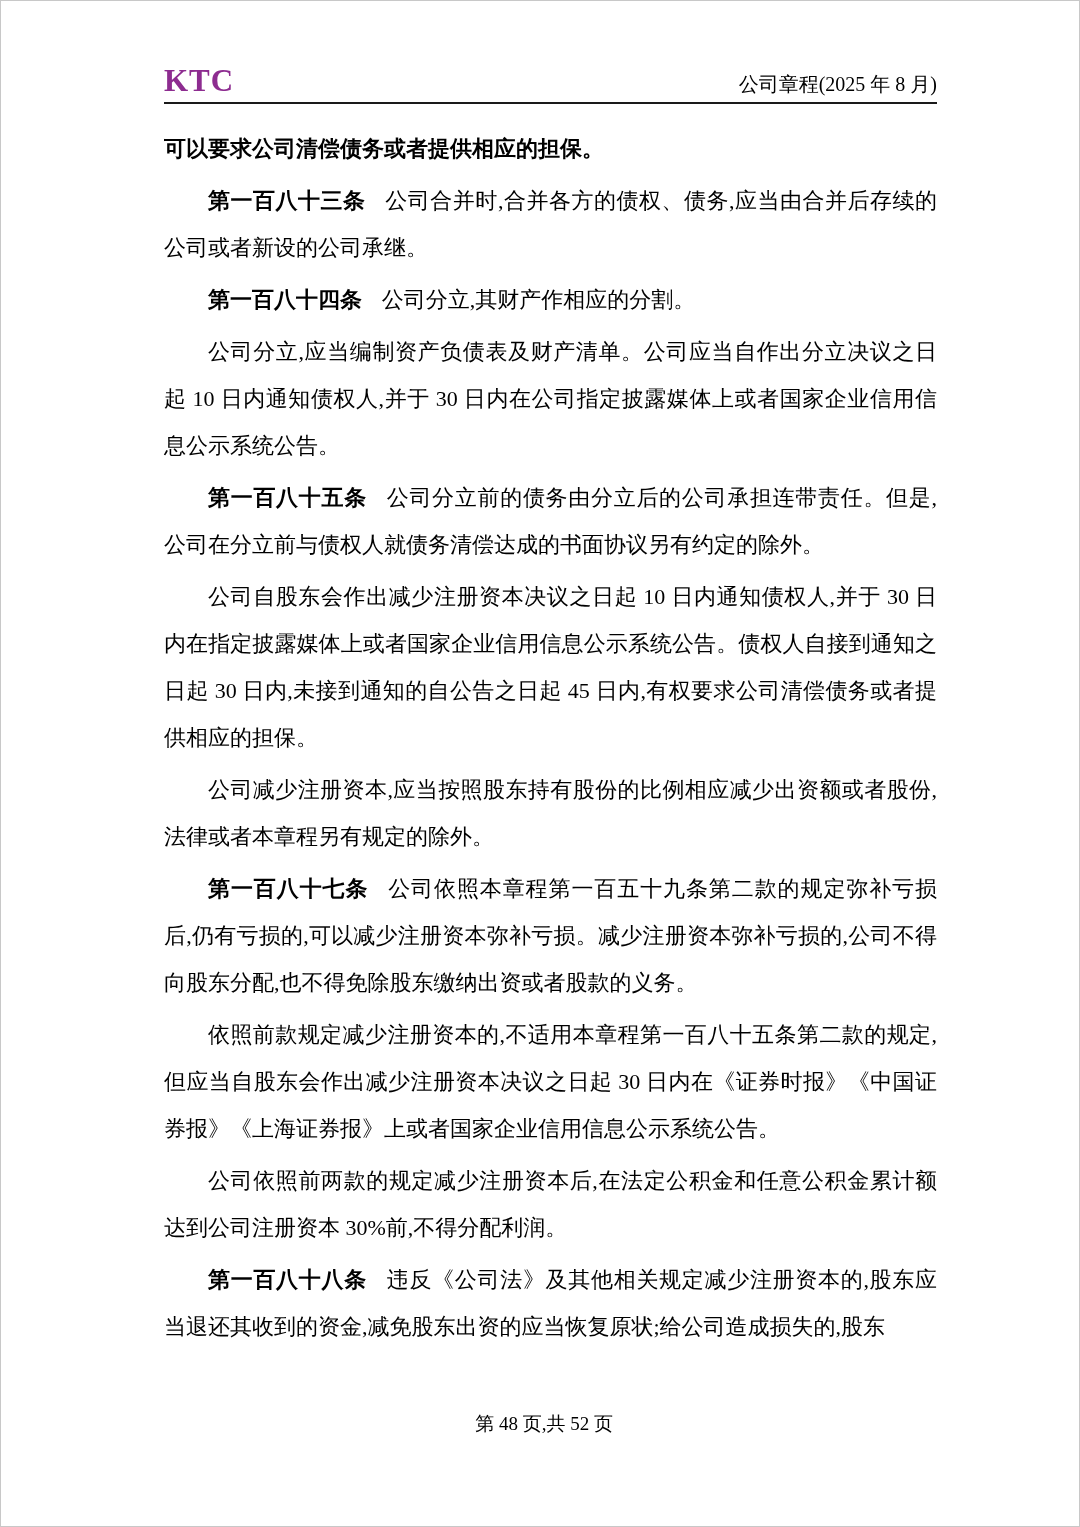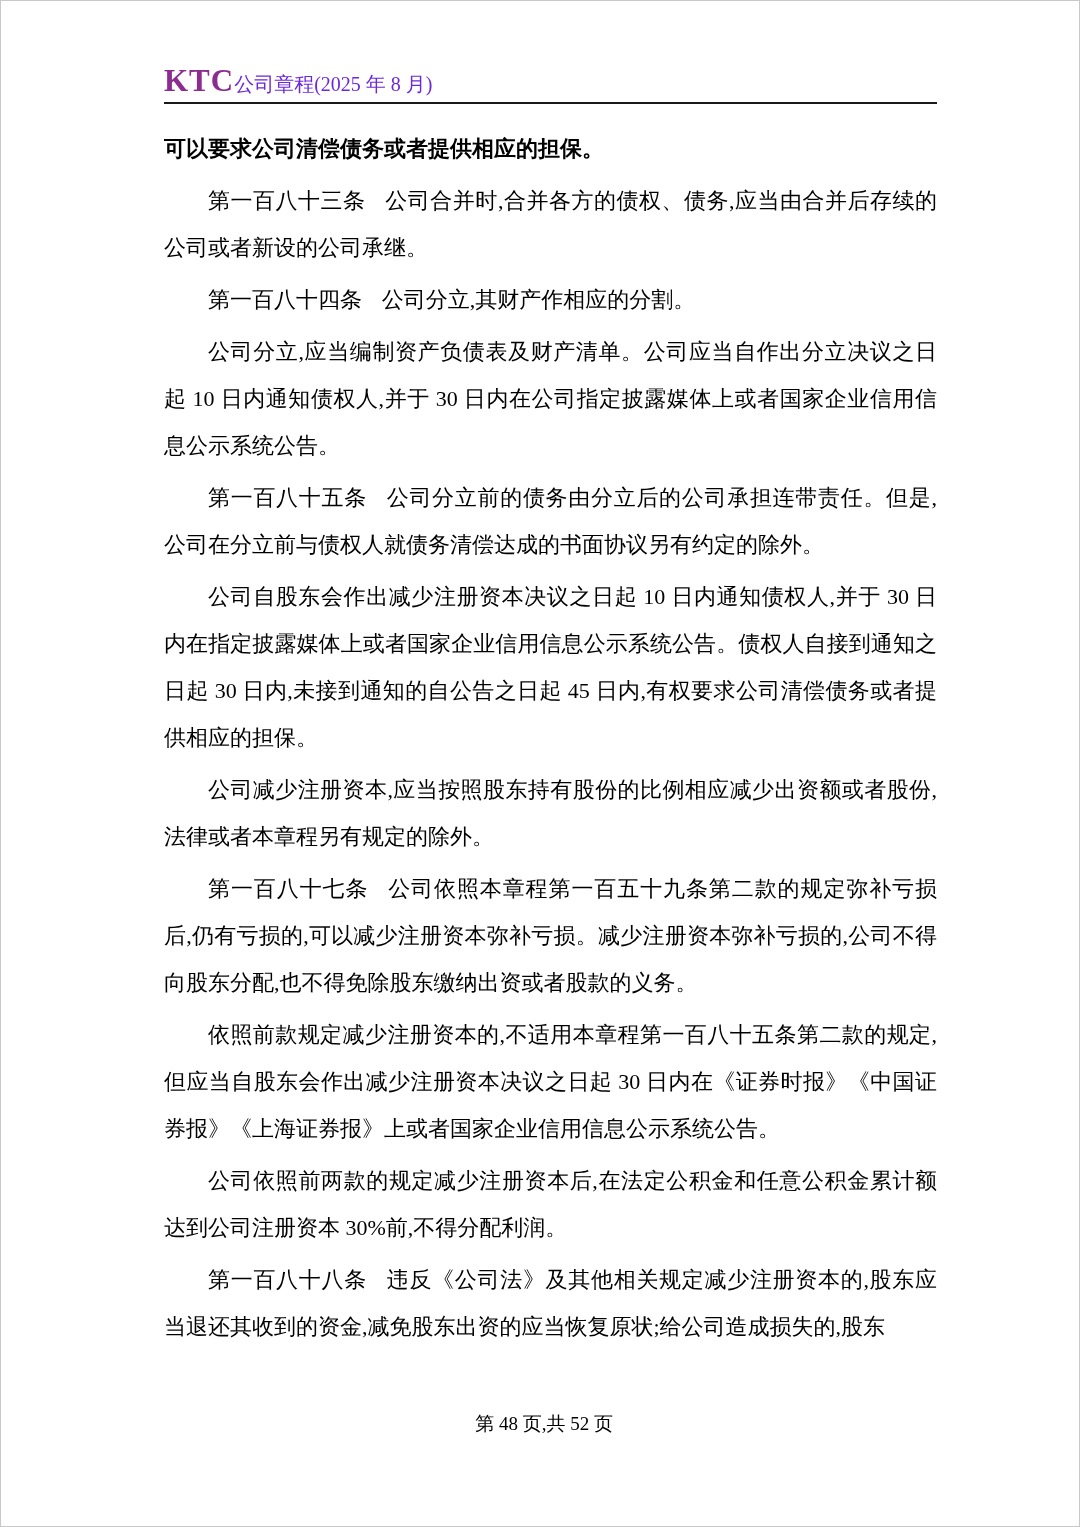--- a/index.html
+++ b/index.html
@@ -17,37 +17,37 @@
     overflow: hidden;
     font-family: "Liberation Serif", "DejaVu Serif", serif;
     color: #000000;
   }
   .header {
     position: absolute;
     top: 64px;
     left: 163px;
     right: 142px;
     display: flex;
-    justify-content: flex-start;
+    justify-content: space-between;
     align-items: flex-end;
     border-bottom: 2px solid #1a1a1a;
     padding-bottom: 5px;
   }
   .logo {
     font-family: "Liberation Serif", "DejaVu Serif", serif;
     font-weight: 700;
     font-size: 31px;
     line-height: 32px;
     letter-spacing: 1px;
     color: #8d2c90;
   }
   .doc-title {
     font-size: 20px;
     line-height: 26px;
-    color: #6d28d9;
+    color: #000000;
   }
   .body-text {
     position: absolute;
     top: 124px;
     left: 163px;
     right: 142px;
   }
   .para {
     margin: 5px 0 0 0;
     font-size: 22px;
@@ -57,21 +57,21 @@
     text-indent: 2em;
     word-break: break-all;
   }
   .para.no-indent {
     text-indent: 0;
     margin-top: 0;
     font-weight: bold;
   }
   .art {
     font-family: "Liberation Sans", "DejaVu Sans", sans-serif;
-    font-weight: 400;
+    font-weight: 700;
     margin-right: 0.9em;
     margin-top: 40px;
   }
   .footer {
     position: absolute;
     top: 1410px;
     left: 8px;
     right: 0;
     text-align: center;
     font-size: 19px;

